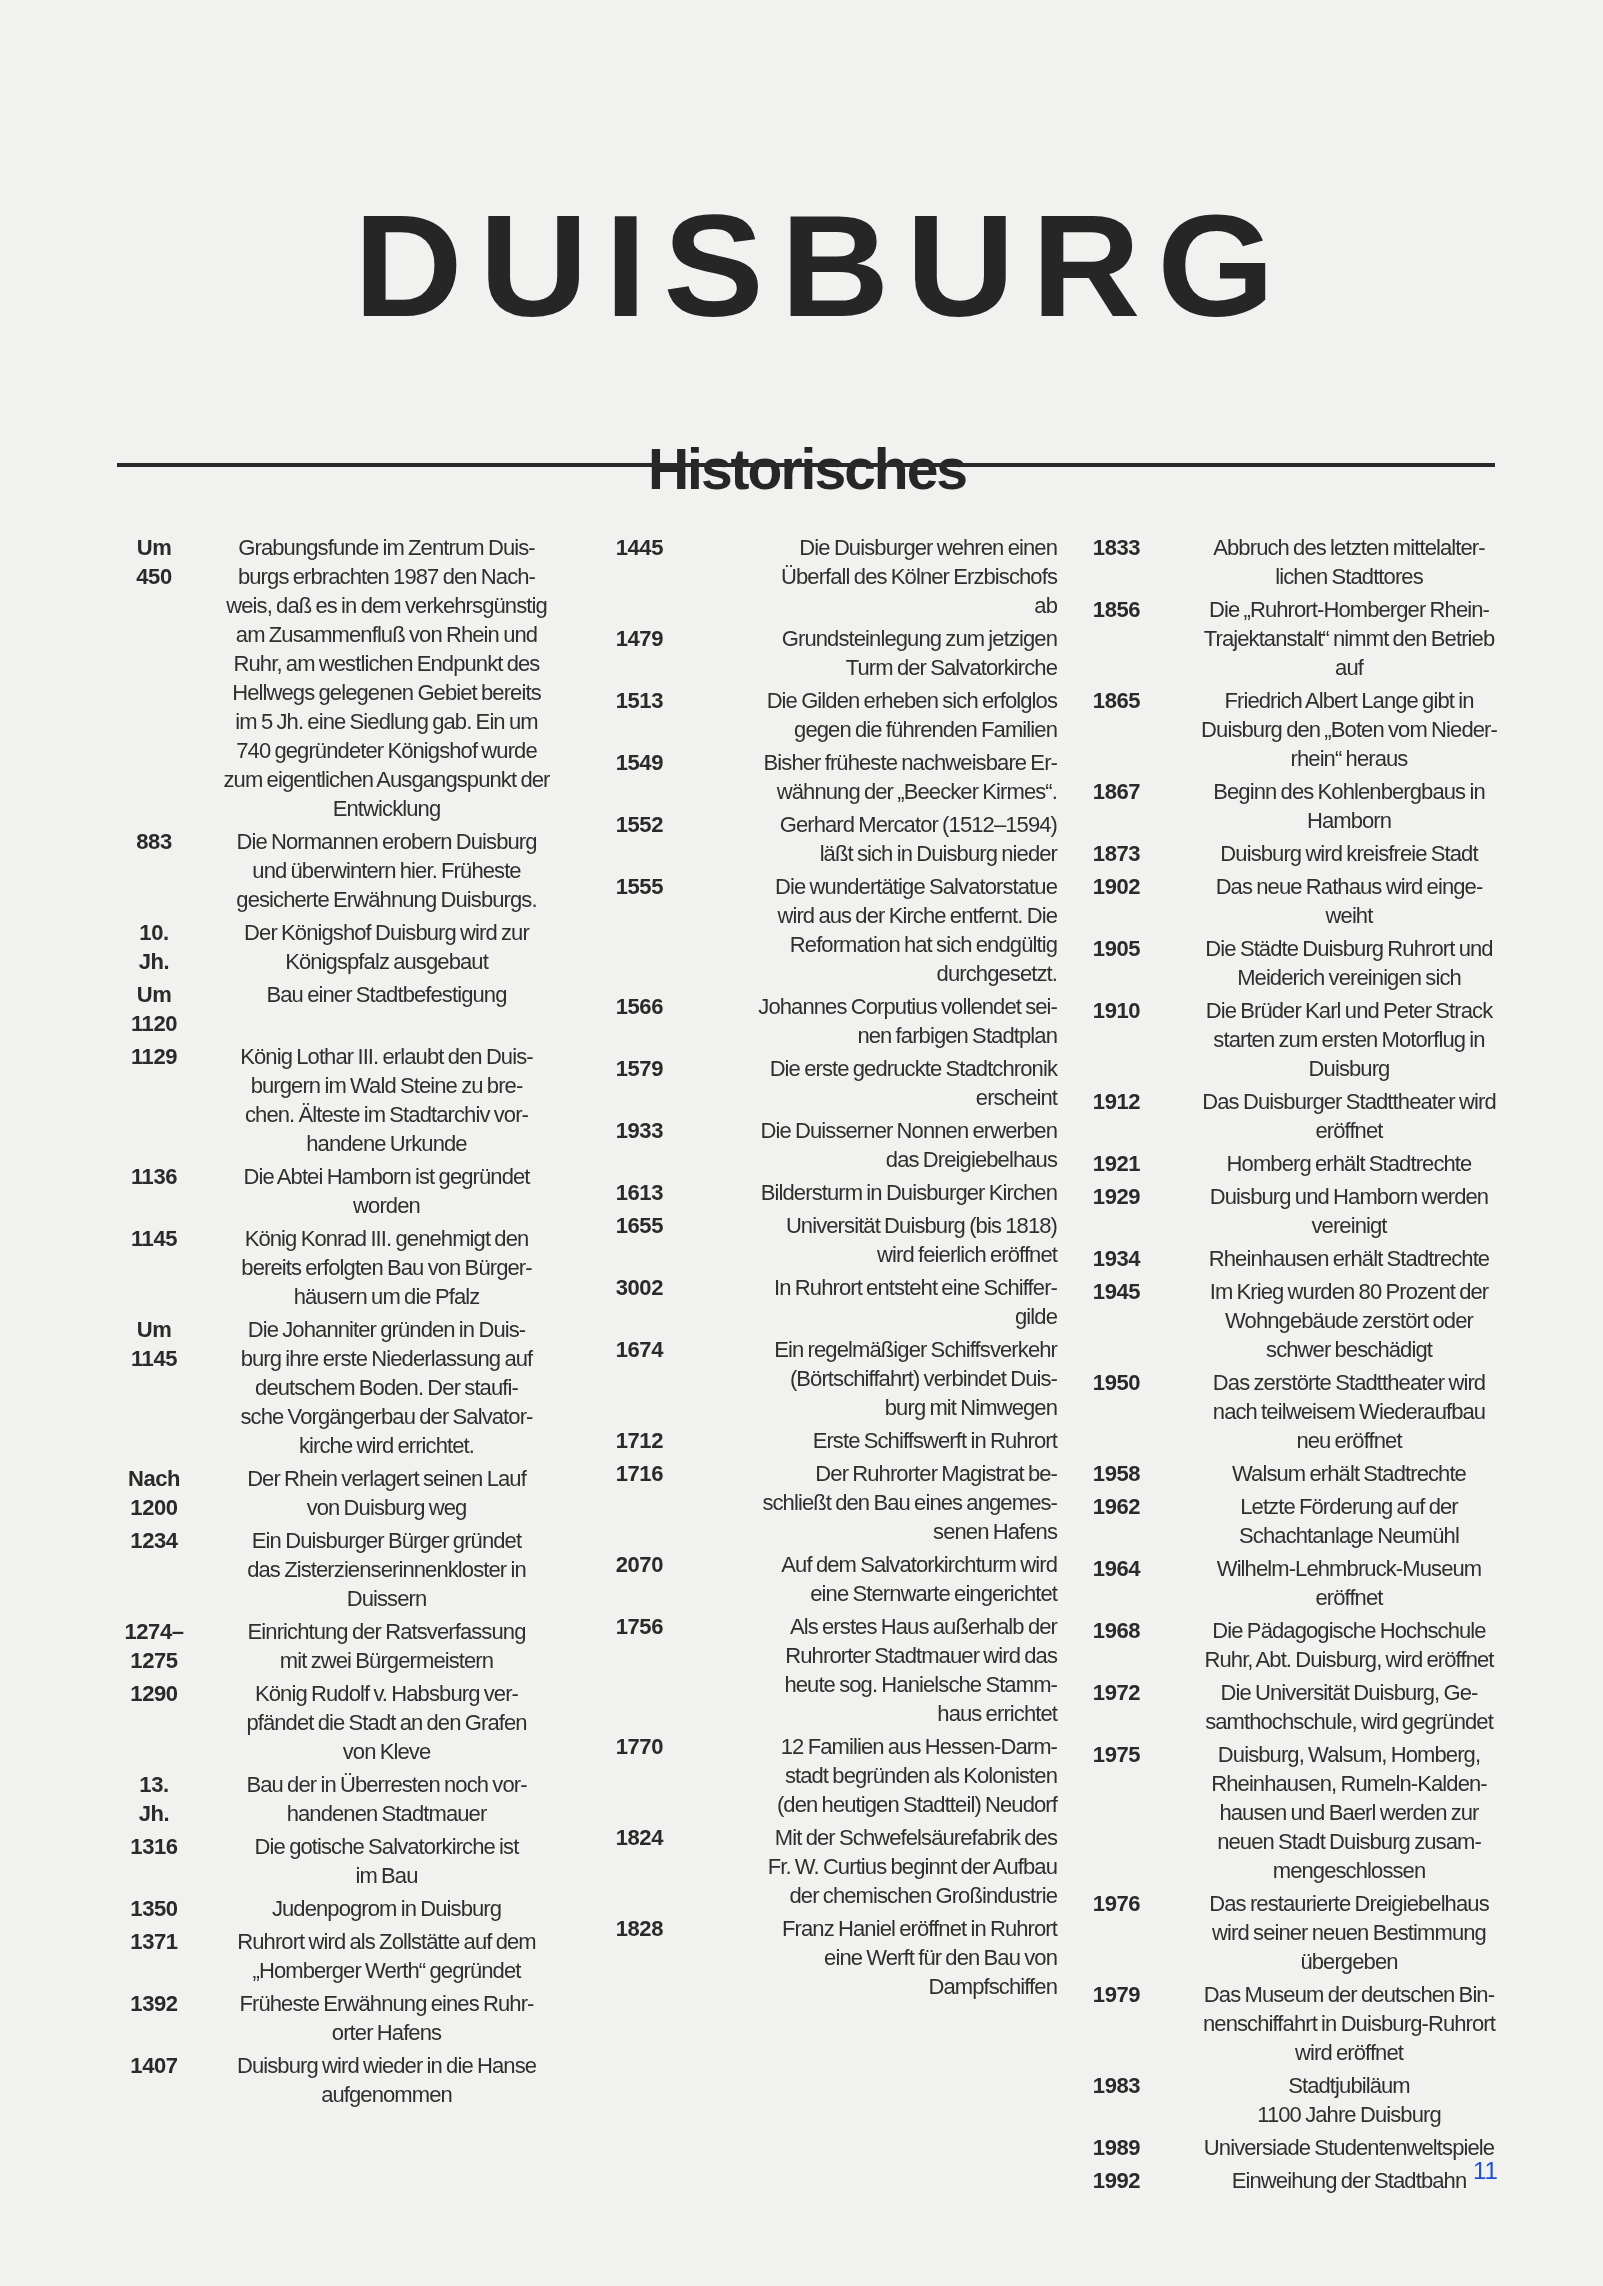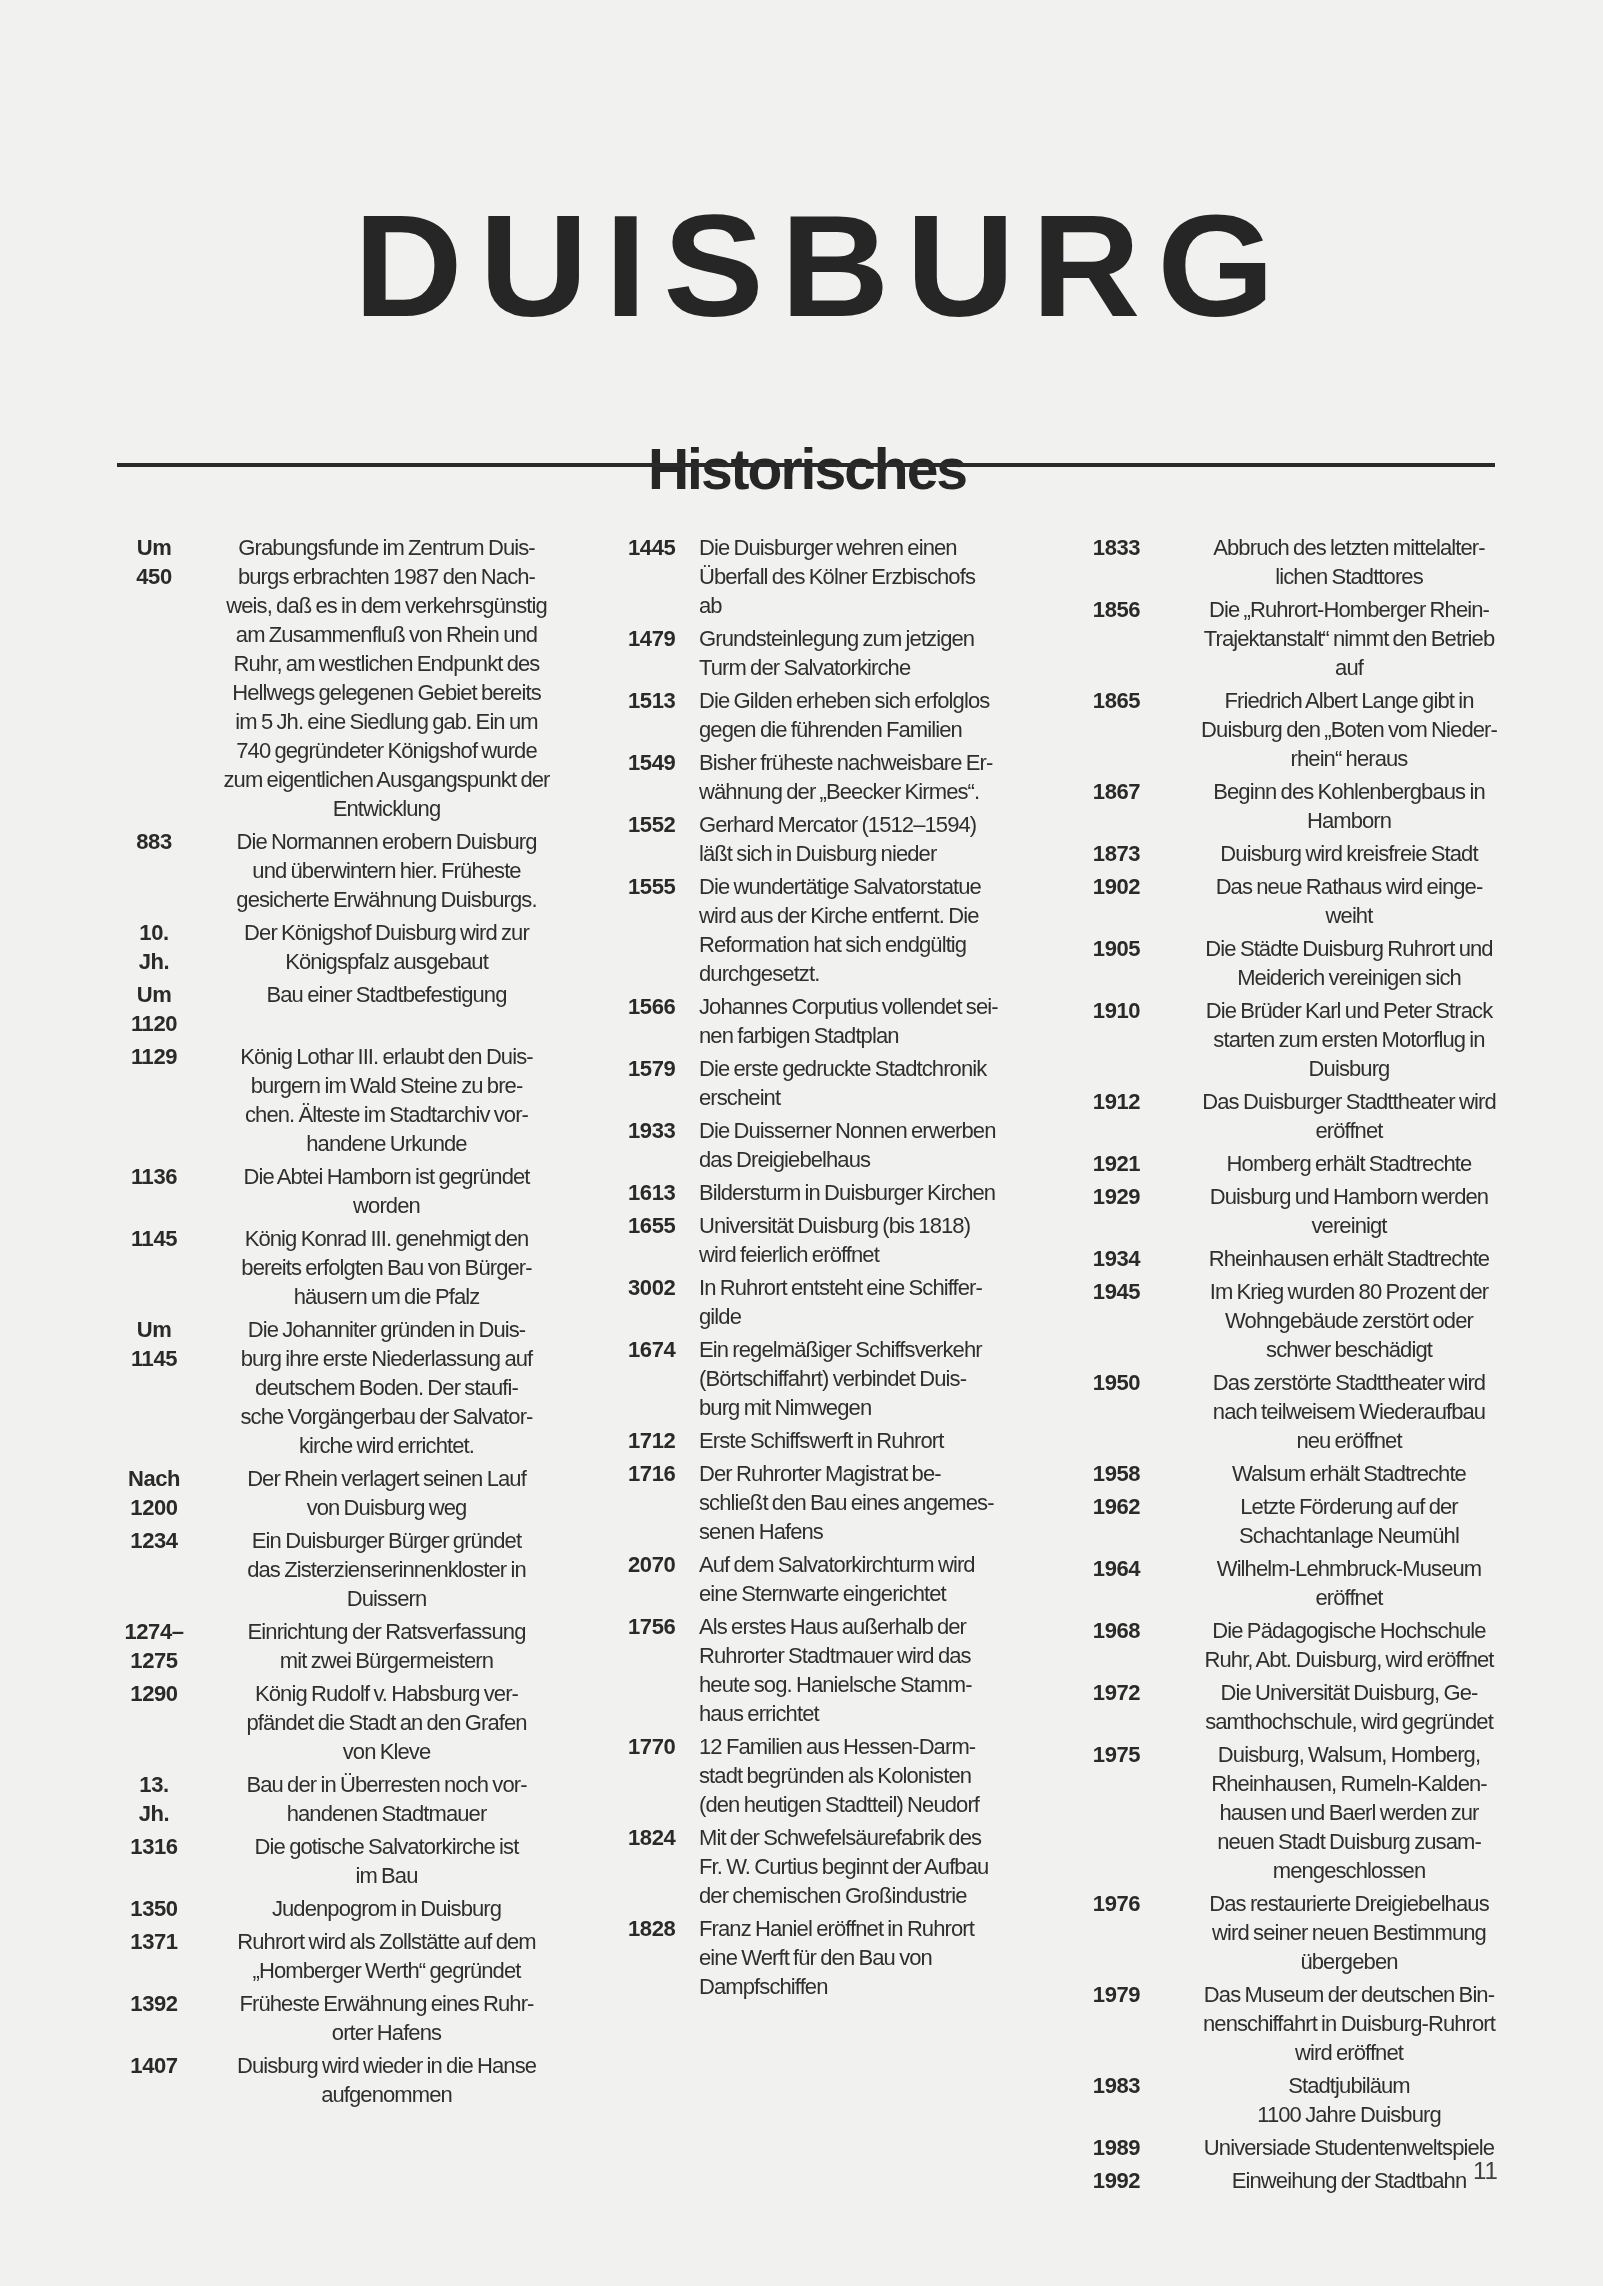--- a/index.html
+++ b/index.html
@@ -26,42 +26,42 @@
     padding-left: 5px;
   }
   .rule {
     position: absolute; left: 117px; top: 463px; width: 1378px; height: 4px;
     background: #2a2a2a;
   }
   .col {
     position: absolute; top: 533px;
   }
   .col-1 { left: 117px; width: 465px; text-align: center; }
-  .col-2 { left: 628px; width: 465px; }
+  .col-2 { left: 592px; width: 465px; text-align: right; }
   .col-3 { left: 1082px; width: 465px; text-align: center; }
   .entry {
     display: flex; align-items: flex-start;
     margin-bottom: 4px;
   }
   .year {
     font-weight: 700; font-size: 22px; line-height: 29px;
     color: #2a2a2a; flex: 0 0 auto; white-space: pre-line;
     letter-spacing: -0.4px;
   }
   .col-1 .year { width: 74px; }
   .col-2 .year { width: 71px; }
   .col-3 .year { width: 69px; }
   .text {
     font-size: 22px; line-height: 29px; color: #2f2f2f;
     letter-spacing: -0.9px; word-spacing: -1px;
     white-space: pre-line; flex: 1 1 auto;
   }
   .page-number {
     position: absolute; left: 1473px; top: 2156px;
-    font-size: 24px; line-height: 30px; color: #404040;
+    font-size: 24px; line-height: 30px; color: #1d4ed8;
   }
 </style>
 </head>
 <body>
 
 <h1 class="page-title">DUISBURG</h1>
 <h2 class="section-title">Historisches</h2>
 <div class="rule"></div>
 
 <div class="col col-1">

